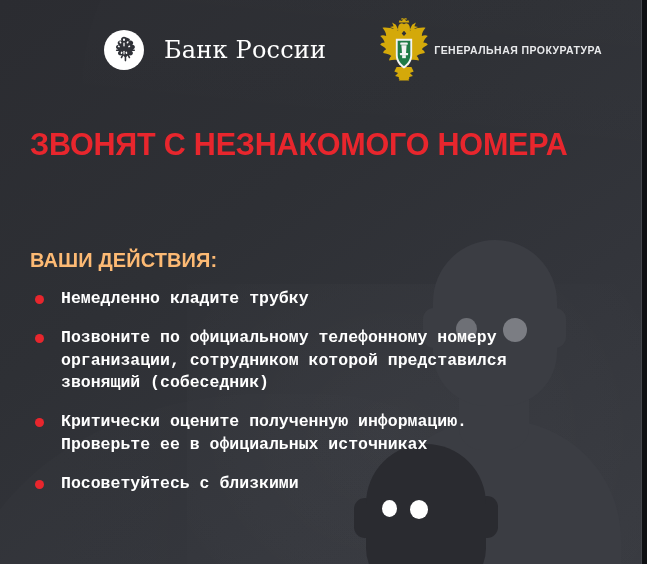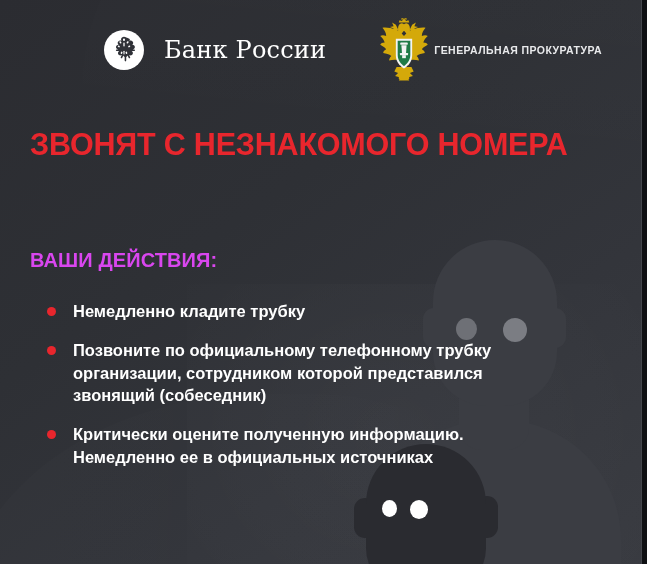--- a/index.html
+++ b/index.html
@@ -129,25 +129,25 @@
     position:absolute;left:30px;top:109px;width:600px;
     color:#e8262d;
     font-size:30.5px;line-height:1.245;
     font-weight:bold;letter-spacing:-0.2px;
     text-transform:uppercase;
     margin-top:17px;
   }
   .headline div{white-space:nowrap;}
   .subhead{
     position:absolute;left:30px;top:249px;
-    color:#d946ef;font-size:20px;font-weight:bold;letter-spacing:0.1px;
+    color:#fdba74;font-size:20px;font-weight:bold;letter-spacing:0.1px;
   }
   .actions{
     position:absolute;left:30px;top:288px;width:600px;
-    list-style:none;margin:12px;padding:0;
+    list-style:none;margin:0;padding:0;font-family:Liberation Mono, monospace;
   }
   .action-item{
     position:relative;padding-left:31px;
     margin-bottom:17px;
     color:#ffffff;font-size:16.5px;line-height:1.355;font-weight:600;
   }
   .action-item:last-child{margin-bottom:0;}
   .dot{
     position:absolute;left:5px;top:7px;
     width:9px;height:9px;border-radius:50%;
@@ -250,28 +250,32 @@
 
     <div class="subhead">ВАШИ ДЕЙСТВИЯ:</div>
 
     <ul class="actions">
       <li class="action-item">
         <span class="dot"></span>
         <span class="action-text">Немедленно кладите трубку</span>
       </li>
       <li class="action-item">
         <span class="dot"></span>
-        <span class="action-text">Позвоните по официальному телефонному трубку
+        <span class="action-text">Позвоните по официальному телефонному номеру
 организации, сотрудником которой представился
 звонящий (собеседник)</span>
       </li>
       <li class="action-item">
         <span class="dot"></span>
         <span class="action-text">Критически оцените полученную информацию.
-Немедленно ее в официальных источниках</span>
+Проверьте ее в официальных источниках</span>
+      </li>
+      <li class="action-item">
+        <span class="dot"></span>
+        <span class="action-text">Посоветуйтесь с близкими</span>
       </li>
     </ul>
 
   </div>
 
   <div class="edge-line"></div>
   <div class="edge-strip"></div>
 
 </div>
 

